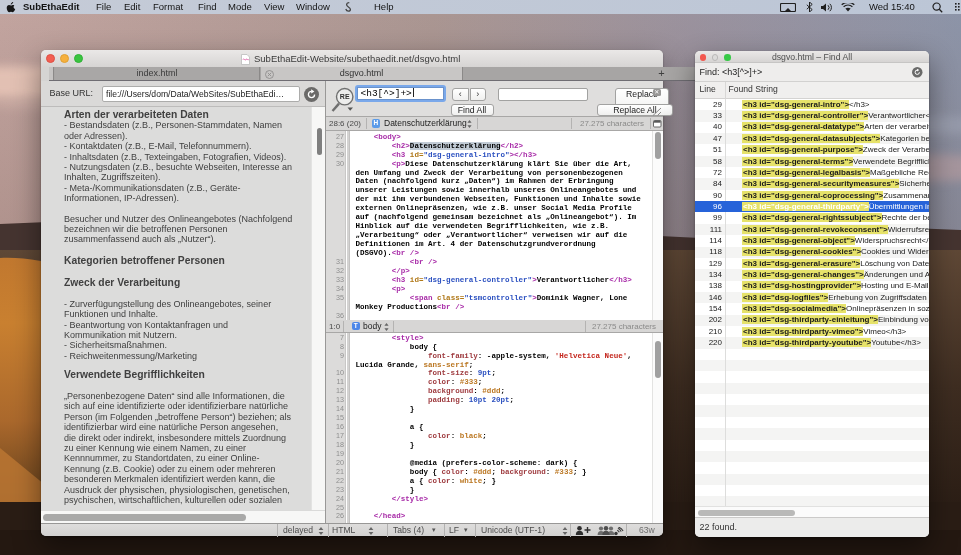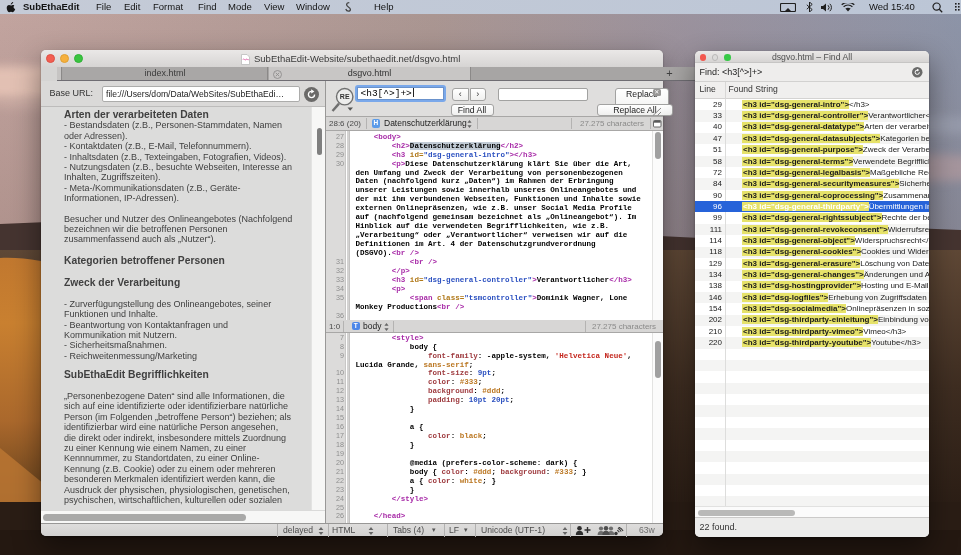--- a/index.html
+++ b/index.html
@@ -123,21 +123,21 @@
  <div class="tbar" style="height:17px;">
   <div class="dot" style="left:5px;top:4px;width:9px;height:9px;background:#f35e51;border:0.5px solid #dd4f44;"></div>
   <div class="dot" style="left:19px;top:4px;width:9px;height:9px;background:#f6b03c;border:0.5px solid #e0a032;"></div>
   <div class="dot" style="left:33px;top:4px;width:9px;height:9px;background:#3ac440;border:0.5px solid #2fb236;"></div>
   <svg class="abs" style="left:200px;top:3.5px" width="9" height="11" viewBox="0 0 9 11">
         <path d="M0.5 0.5 L6 0.5 L8.5 3 L8.5 10.5 L0.5 10.5 Z" fill="#fff" stroke="#bbb" stroke-width="0.8"></path>
         <path d="M2 5.5 C3 3.5 4 7.5 5 5.5 C6 3.5 7 7.5 7.5 5.5" stroke="#e060a8" stroke-width="1" fill="none"></path>
       </svg>
   <div class="abs" style="left:213px;top:0;width:290px;height:17px;line-height:17px;font-size:9.5px;color:#3a3a3a;">SubEthaEdit-Website/subethaedit.net/dsgvo.html</div>
  </div>
- <div class="abs" id="tabbar" style="left:16px;top:17px;width:678px;height:14px;background:#a7a5a4;border-bottom:1px solid #6f6d73;">
+ <div class="abs" id="tabbar" style="left:8px;top:17px;width:678px;height:14px;background:#a7a5a4;border-bottom:1px solid #6f6d73;">
   <div class="abs" style="left:0;top:0;width:5px;height:13px;background:#c6c4c3;border-right:1px solid #8b8988;"></div>
   <div class="abs" style="left:6px;top:0;width:205px;height:13px;background:#a9a7a6;border-right:1px solid #8b8988;text-align:center;line-height:13px;font-size:9px;color:#3c3c3c;">index.html</div>
   <div class="abs" style="left:212px;top:0;width:202px;height:13px;background:#c8c6c5;border-right:1px solid #8b8988;text-align:center;line-height:13px;font-size:9px;color:#333;">dsgvo.html</div>
   <svg class="abs" style="left:216px;top:2.5px" width="9" height="9" viewBox="0 0 9 9">
         <circle cx="4.5" cy="4.5" r="4" fill="none" stroke="#8f8d8c" stroke-width="0.9"></circle>
         <path d="M2.8 2.8 L6.2 6.2 M6.2 2.8 L2.8 6.2" stroke="#8f8d8c" stroke-width="0.9"></path>
       </svg>
   <div class="abs" style="left:603px;top:0;width:19px;height:13px;text-align:center;line-height:12px;font-size:11px;color:#3f3f3f;">+</div>
  </div>
 
@@ -151,21 +151,21 @@
       </svg>
  </div>
  <div class="abs" id="webview" style="left:0;top:57px;width:270px;height:403px;background:#dcdcdb;overflow:hidden;color:#404040;">
   <div class="abs" style="left:23px;top:0;width:235px;font-size:9px;line-height:10.4px;">
    <div style="margin-top:3px;font-size:10.3px;font-weight:bold;">Arten der verarbeiteten Daten</div>
    <div style="">- Bestandsdaten (z.B., Personen-Stammdaten, Namen<br>oder Adressen).<br>- Kontaktdaten (z.B., E-Mail, Telefonnummern).<br>- Inhaltsdaten (z.B., Texteingaben, Fotografien, Videos).<br>- Nutzungsdaten (z.B., besuchte Webseiten, Interesse an<br>Inhalten, Zugriffszeiten).<br>- Meta-/Kommunikationsdaten (z.B., Geräte-<br>Informationen, IP-Adressen).</div>
    <div style="margin-top:10px;">Besucher und Nutzer des Onlineangebotes (Nachfolgend<br>bezeichnen wir die betroffenen Personen<br>zusammenfassend auch als „Nutzer“).</div>
    <div style="margin-top:11px;font-size:10.3px;font-weight:bold;">Kategorien betroffener Personen</div>
    <div style="margin-top:12px;font-size:10.3px;font-weight:bold;">Zweck der Verarbeitung</div>
    <div style="margin-top:10px;">- Zurverfügungstellung des Onlineangebotes, seiner<br>Funktionen und Inhalte.<br>- Beantwortung von Kontaktanfragen und<br>Kommunikation mit Nutzern.<br>- Sicherheitsmaßnahmen.<br>- Reichweitenmessung/Marketing</div>
-   <div style="margin-top:9px;font-size:10.3px;font-weight:bold;">SubEthaEdit Begrifflichkeiten</div>
+   <div style="margin-top:9px;font-size:10.3px;font-weight:bold;">Verwendete Begrifflichkeiten</div>
    <div style="margin-top:10.5px;">„Personenbezogene Daten“ sind alle Informationen, die<br>sich auf eine identifizierte oder identifizierbare natürliche<br>Person (im Folgenden „betroffene Person“) beziehen; als<br>identifizierbar wird eine natürliche Person angesehen,<br>die direkt oder indirekt, insbesondere mittels Zuordnung<br>zu einer Kennung wie einem Namen, zu einer<br>Kennnummer, zu Standortdaten, zu einer Online-<br>Kennung (z.B. Cookie) oder zu einem oder mehreren<br>besonderen Merkmalen identifiziert werden kann, die<br>Ausdruck der physischen, physiologischen, genetischen,<br>psychischen, wirtschaftlichen, kulturellen oder sozialen</div>
   </div>
  </div>
  <div class="abs" style="left:270px;top:57px;width:13.5px;height:403px;background:#f7f7f6;border-left:1px solid #e3e3e2;">
   <div class="abs" style="left:4.5px;top:21px;width:5.5px;height:27px;background:#7f7f7f;border-radius:3px;"></div>
  </div>
  <div class="abs" style="left:0;top:460px;width:284px;height:13px;background:#f7f7f6;border-top:1px solid #dadad9;">
   <div class="abs" style="left:2px;top:2.5px;width:203px;height:7.5px;background:#a9a9a8;border-radius:4px;"></div>
  </div>
 

